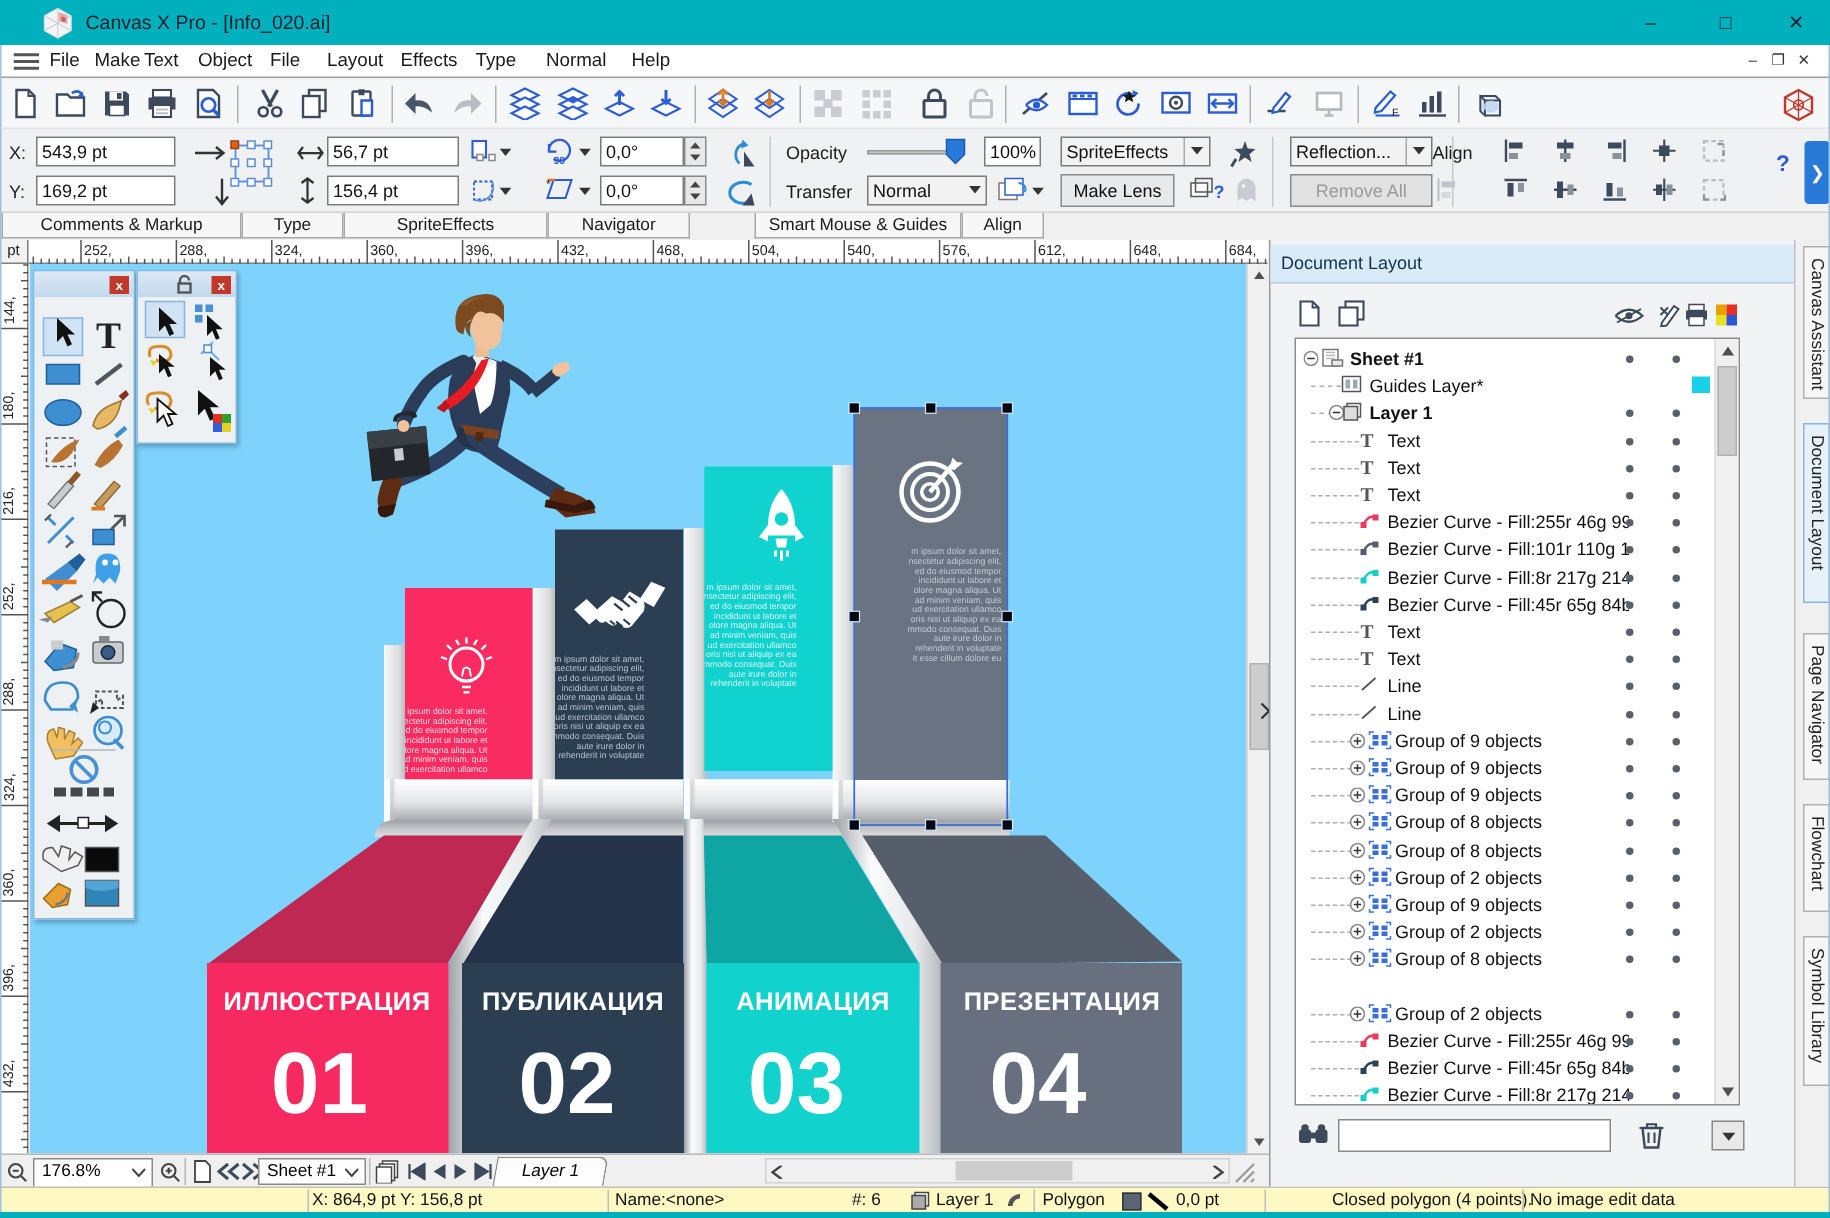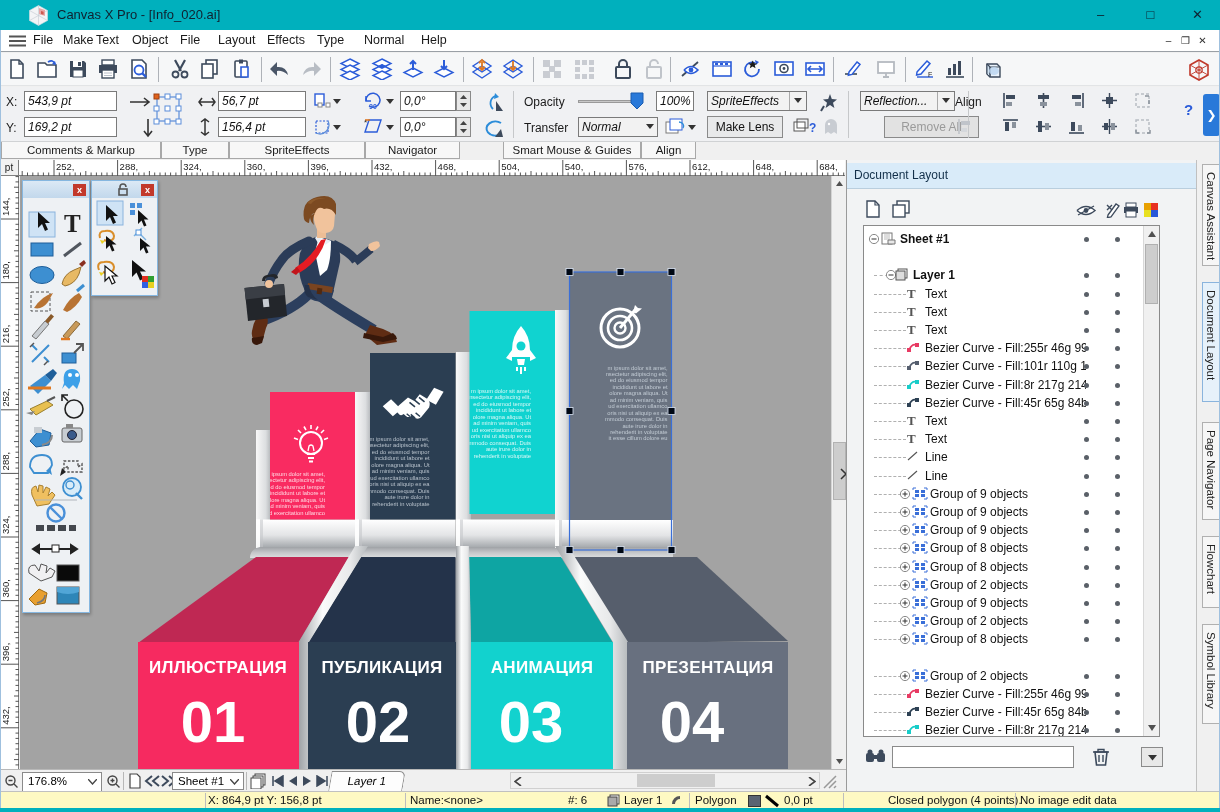--- a/index.html
+++ b/index.html
@@ -15,33 +15,33 @@
 #menubar { left:0; top:30px; width:1220px; height:22px; background:#ffffff; border-bottom:1px solid #9aa0a6; }
 #menubar .mi { position:absolute; top:3px; font-size:12.5px; color:#1a1a1a; }
 .mdibtn { position:absolute; top:4px; width:15px; height:14px; font-size:10px; color:#333; text-align:center; line-height:13px; }
 
 #toolbar { left:0; top:53px; width:1220px; height:33px; background:#f6f7f8; border-bottom:1px solid #e2e4e6; }
 .tbi { position:absolute; top:5px; width:22px; height:22px; }
 .tbsep { position:absolute; top:4px; width:1px; height:25px; background:#aeb2b8; }
 
 #propbar { left:0; top:87px; width:1220px; height:55px; background:#f0f1f3; border-bottom:1px solid #d0d2d4; }
 .pb-label { position:absolute; font-size:12px; color:#1a1a1a; }
-.pb-input { position:absolute; height:20px; background:#fff; border:1px solid #7a7a7a; font-size:12px; color:#111; padding:2px 3px; font-family:"Liberation Sans",sans-serif;font-style:italic; }
+.pb-input { position:absolute; height:20px; background:#fff; border:1px solid #7a7a7a; font-size:12px; color:#111; padding:2px 3px; font-family:"Liberation Sans",sans-serif; }
 .pb-btn { position:absolute; height:22px; background:#e8e9ea; border:1px solid #8a8a8a; font-size:12px; color:#111; text-align:center; }
 .pbsep { position:absolute; top:4px; width:1px; height:47px; background:#c6c8ca; }
 .spin { position:absolute; width:15px; height:20px; background:#e8e8e8; border:1px solid #8a8a8a; }
 
 #tabrow { left:0; top:142px; width:1220px; height:18px; background:#f0f0f0; }
 .ptab { position:absolute; top:0px; height:17px; background:#f7f7f7; border:1px solid #a8a8a8; border-top:none; font-size:11.5px; color:#1a1a1a; text-align:center; line-height:16px; }
 
 #hruler { left:0; top:160px; width:845px; height:16px; background:#fff; border-bottom:1px solid #808080; }
 #ptbox { left:0; top:160px; width:19px; height:16px; background:#f2f2f2; border-right:1px solid #808080; border-bottom:1px solid #808080; font-size:10px; color:#222; text-align:center; line-height:15px; }
 #vruler { left:0; top:176px; width:19px; height:593px; background:#fff; border-right:1px solid #808080; }
 
-#canvas { left:20px; top:176px; width:811px; height:593px; background:#a3a3a3; overflow:hidden; }
+#canvas { left:20px; top:176px; width:811px; height:593px; background:#7dd3fc; overflow:hidden; }
 #vscroll { left:831px; top:176px; width:15px; height:593px; background:#f0f0f0; border-left:1px solid #d4d4d4; }
 
 #bottombar { left:0; top:769px; width:846px; height:22px; background:#f0f0f0; border-top:1px solid #b8b8b8; }
 #statusbar { left:0; top:791px; width:1220px; height:17px; background:#fef9c3; border-top:1px solid #c0c0c0; font-size:11.5px; color:#111; }
 #tealstrip { left:0; top:808px; width:1220px; height:4px; background:#00b0bd; }
 .ssep { position:absolute; top:1px; width:1px; height:15px; background:#bdbdbd; }
 .stext { position:absolute; top:2px; font-size:11.5px; color:#111; white-space:nowrap; }
 
 #rightpanel { left:846px; top:160px; width:350px; height:631px; background:#f2f3f4; border-left:1px solid #9a9a9a; }
 #rp-header { position:absolute; left:0; top:3px; width:350px; height:26px; background:#d9ebf9; border-bottom:1px solid #b9cede; font-size:12px; color:#13304a; padding:5px 0 0 7px; }
@@ -383,21 +383,21 @@
         <text x="16" y="14" font-size="12" fill="#2b5cd9" font-family="Liberation Sans" font-weight="bold">?</text>
       </svg>
     <svg class="abs" style="left:822px;top:30px" width="18" height="20" viewBox="0 0 18 20">
         <path d="M9,2 a6,6 0 0 1 6,6 v9 l-3,-2 -3,2 -3,-2 -3,2 V8 a6,6 0 0 1 6,-6" fill="#c8ccd2"></path>
         <circle cx="7" cy="7" r="1.2" fill="#fff"></circle>
       </svg>
     <div class="pbsep" style="left:848px"></div>
     <div class="pb-input" style="left:860px;top:4px;width:95px;background:#f2f2f2">Reflection...<span class="abs" style="right:16px;top:0;width:1px;height:18px;background:#aaa"></span><svg class="abs" style="right:4px;top:6px" width="8" height="5">
           <path d="M0,0 h8 l-4,5 Z" fill="#333"></path>
         </svg></div>
-    <div class="pb-btn" style="left:884px;top:29px;width:95px;line-height:20px;color:#9a9a9a;background:#e2e2e2">Remove All</div>
+    <div class="pb-btn" style="left:860px;top:29px;width:95px;line-height:20px;color:#9a9a9a;background:#e2e2e2">Remove All</div>
     <div class="pbsep" style="left:968px"></div>
     <div class="pb-label" style="left:955px;top:8px">Align</div>
     <svg class="abs" style="left:1002px;top:5px" width="17" height="17" viewBox="0 0 17 17">
         <path d="M2,1 v15" stroke="#3d4a5c" stroke-width="1.6"></path>
         <rect x="4" y="3" width="9" height="4" fill="#3d4a5c"></rect>
         <rect x="4" y="10" width="6" height="4" fill="#8a929c"></rect>
       </svg>
     <svg class="abs" style="left:1035px;top:5px" width="17" height="17" viewBox="0 0 17 17">
         <path d="M8.5,1 v15" stroke="#3d4a5c" stroke-width="1.6"></path>
         <rect x="3" y="3" width="11" height="4" fill="#3d4a5c"></rect>
@@ -1253,20 +1253,30 @@
           </svg>
           <span style="position:absolute;left:17px;top:2px"><svg width="15" height="13">
               <rect x="1" y="1" width="10" height="11" fill="#fff" stroke="#777"></rect>
               <path d="M3,3 h6 M3,5 h6 M3,7 h6" stroke="#bbb"></path>
               <path d="M7,8 h7 v4 h-7 Z" fill="#e8e8e8" stroke="#777"></path>
             </svg></span>
           <span style="position:absolute;left:36px;top:2px;font-weight:bold;max-width:186px;overflow:hidden;display:inline-block;white-space:nowrap">Sheet #1</span>
           <span class="dot" style="left:220px"></span>
           <span class="dot" style="left:251px"></span>
         </div>
+        <div class="trow" style="top:22.2px">
+          <span style="position:absolute;left:10px;top:9px;width:20px;border-top:1px dashed #b0b0b0"></span>
+          <span style="position:absolute;left:30px;top:2px"><svg width="14" height="12">
+              <rect x="1" y="1" width="12" height="10" fill="#fff" stroke="#555"></rect>
+              <rect x="3" y="3" width="3" height="6" fill="#9ab"></rect>
+              <rect x="8" y="3" width="3" height="6" fill="#9ab"></rect>
+            </svg></span>
+          <span style="position:absolute;left:49px;top:2px;max-width:173px;overflow:hidden;display:inline-block;white-space:nowrap">Guides Layer*</span>
+          <span style="position:absolute;left:264px;top:3px;width:12px;height:11px;background:#18d0e8"></span>
+        </div>
         <div class="trow" style="top:40.4px">
           <span style="position:absolute;left:10px;top:9px;width:20px;border-top:1px dashed #b0b0b0"></span>
           <svg style="position:absolute;left:22px;top:4px" width="10" height="10">
             <circle cx="5" cy="5" r="4.6" fill="#fff" stroke="#888"></circle>
             <path d="M2.5,5 h5" stroke="#333"></path>
           </svg>
           <span style="position:absolute;left:30px;top:2px"><svg width="15" height="13">
               <rect x="4" y="1" width="9" height="9" fill="#fff" stroke="#555"></rect>
               <rect x="2" y="3" width="9" height="9" fill="#ddd" stroke="#555"></rect>
             </svg></span>

